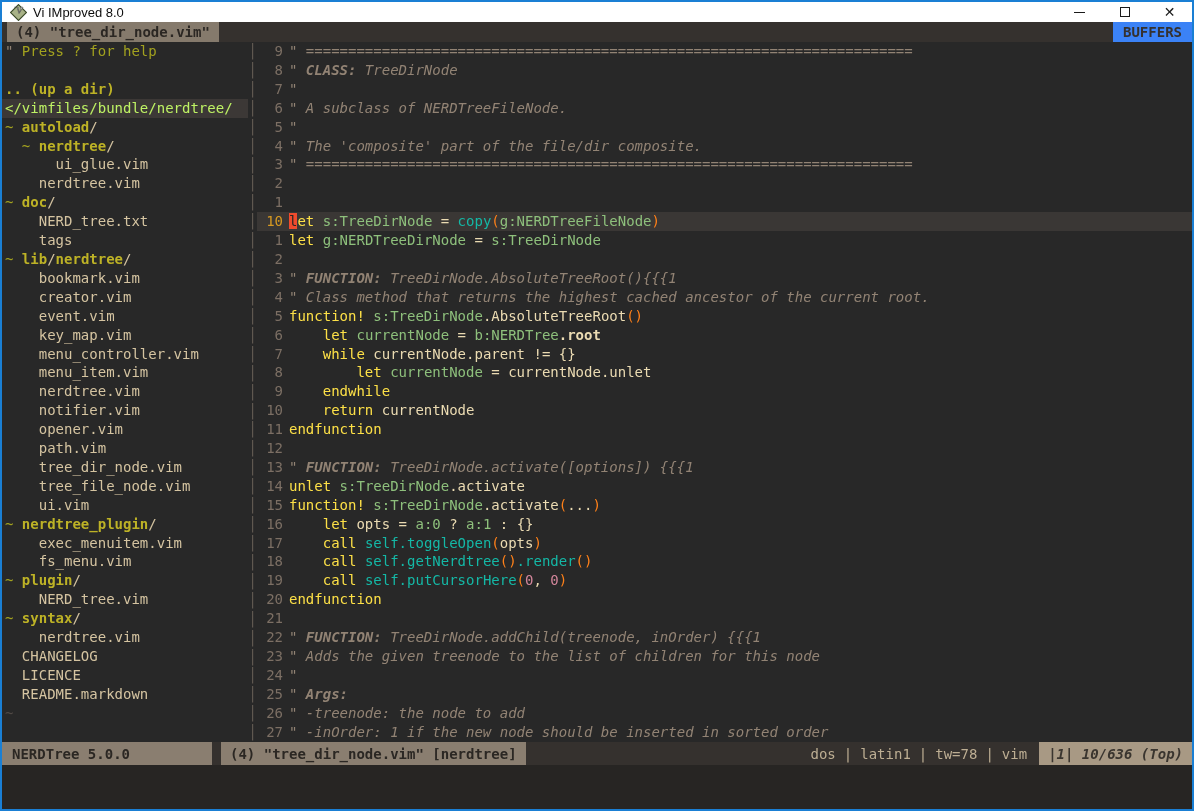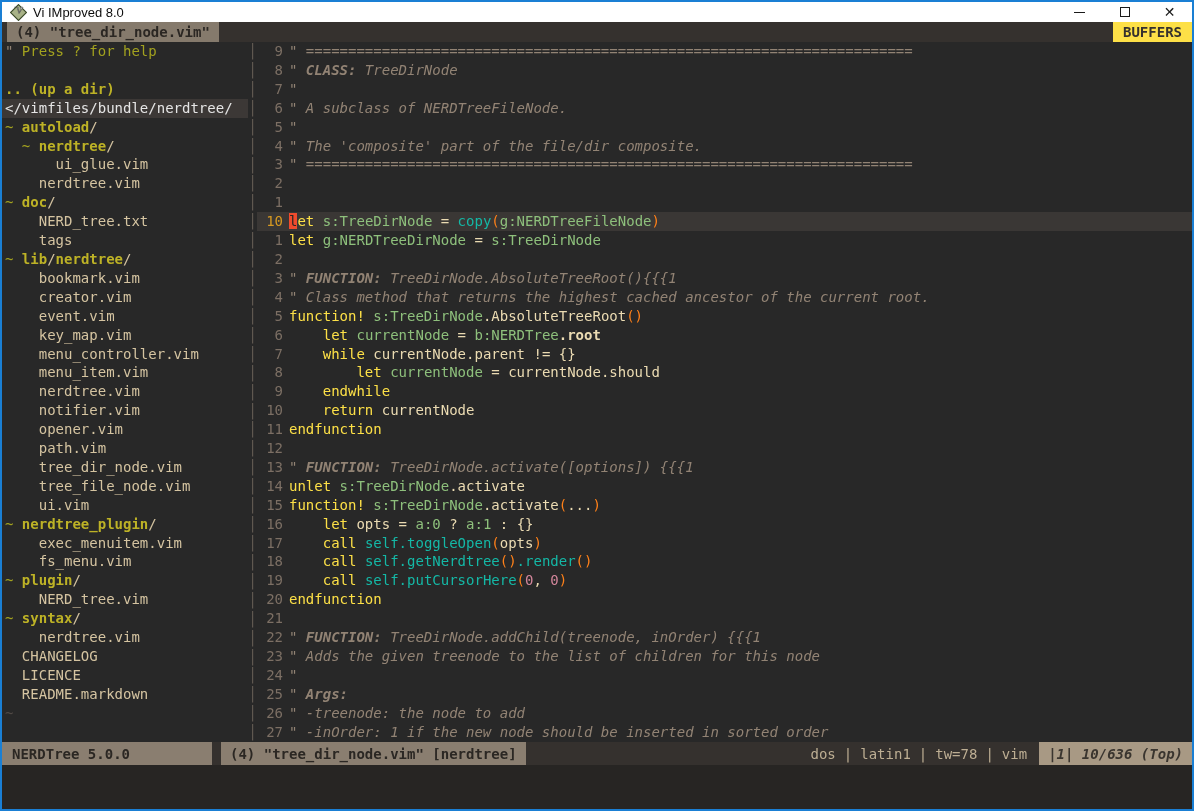--- a/index.html
+++ b/index.html
@@ -31,21 +31,21 @@
   .tabline {
     height: 20px; background: #35312e; display: flex; align-items: stretch;
     font-size: 14px; flex: 0 0 auto;
   }
   .tab.active {
     background: #857a6c; color: #2b2723; font-weight: bold;
     padding: 0 9px; margin-left: 5px; display: flex; align-items: center; white-space: pre;
   }
   .tab-fill { flex: 1; }
   .buffers {
-    background: #fde047; color: #35312e; font-weight: bold;
+    background: #3b82f6; color: #35312e; font-weight: bold;
     padding: 0 10px; display: flex; align-items: center;
   }
   
   .main { height: 700px; display: flex; flex: 0 0 auto; overflow: hidden; }
   .sidebar { width: 246px; flex: 0 0 auto; padding-left: 3px; overflow: hidden; }
   .vsep {
     width: 9px; flex: 0 0 auto; color: #645c54; text-align: center;
     white-space: pre; line-height: 18.92px; font-size: 14px; overflow: hidden; padding-left: 0;
   }
   .editor { flex: 1; overflow: hidden; }
@@ -68,21 +68,21 @@
   .fgb { color: #ebdbb2; font-weight: bold; }
   .c  { color: #928374; font-style: italic; }
   .cb { color: #928374; font-style: italic; font-weight: bold; }
   .cursor { background: #f04b2d; color: #2b2723; }
   
   .sh { color: #a2a11f; }
   .sd { color: #bdb226; font-weight: bold; }
   .st { color: #a2a11f; }
   .ss { color: #d5c4a1; }
   .sf { color: #d5c4a1; }
-  .sr { color: #e5e5e5; }
+  .sr { color: #bef264; }
   .se { color: #504945; }
   
   .statusline {
     height: 23px; flex: 0 0 auto; background: #35312e;
     display: flex; align-items: stretch; font-size: 14px; white-space: pre;
   }
   .st-tree {
     width: 210px; flex: 0 0 auto; background: #8a7e70; color: #2b2723;
     font-weight: bold; padding-left: 10px; display: flex; align-items: center;
   }
@@ -220,21 +220,21 @@
         <div class="e-row"><span class="lnum">2</span><span class="codetext"></span></div>
         <div class="e-row"><span class="lnum">1</span><span class="codetext"></span></div>
         <div class="e-row cur"><span class="lnum">10</span><span class="codetext"><span class="cursor">l</span><span class="kw">et</span><span class="fg"> </span><span class="id">s:TreeDirNode</span><span class="fg"> = </span><span class="fn">copy</span><span class="pa">(</span><span class="id">g:NERDTreeFileNode</span><span class="pa">)</span></span></div>
         <div class="e-row"><span class="lnum">1</span><span class="codetext"><span class="kw">let</span><span class="fg"> </span><span class="id">g:NERDTreeDirNode</span><span class="fg"> = </span><span class="id">s:TreeDirNode</span></span></div>
         <div class="e-row"><span class="lnum">2</span><span class="codetext"></span></div>
         <div class="e-row"><span class="lnum">3</span><span class="codetext"><span class="c">" </span><span class="cb">FUNCTION:</span><span class="c"> TreeDirNode.AbsoluteTreeRoot(){{{1</span></span></div>
         <div class="e-row"><span class="lnum">4</span><span class="codetext"><span class="c">" Class method that returns the highest cached ancestor of the current root.</span></span></div>
         <div class="e-row"><span class="lnum">5</span><span class="codetext"><span class="kw">function!</span><span class="fg"> </span><span class="id">s:TreeDirNode</span><span class="fg">.AbsoluteTreeRoot</span><span class="pa">()</span></span></div>
         <div class="e-row"><span class="lnum">6</span><span class="codetext"><span class="fg">    </span><span class="kw">let</span><span class="fg"> </span><span class="id">currentNode</span><span class="fg"> = </span><span class="id">b:NERDTree</span><span class="fgb">.root</span></span></div>
         <div class="e-row"><span class="lnum">7</span><span class="codetext"><span class="fg">    </span><span class="kw">while</span><span class="fg"> currentNode.parent != {}</span></span></div>
-        <div class="e-row"><span class="lnum">8</span><span class="codetext"><span class="fg">        </span><span class="kw">let</span><span class="fg"> </span><span class="id">currentNode</span><span class="fg"> = currentNode.should</span></span></div>
+        <div class="e-row"><span class="lnum">8</span><span class="codetext"><span class="fg">        </span><span class="kw">let</span><span class="fg"> </span><span class="id">currentNode</span><span class="fg"> = currentNode.unlet</span></span></div>
         <div class="e-row"><span class="lnum">9</span><span class="codetext"><span class="fg">    </span><span class="kw">endwhile</span></span></div>
         <div class="e-row"><span class="lnum">10</span><span class="codetext"><span class="fg">    </span><span class="kw">return</span><span class="fg"> currentNode</span></span></div>
         <div class="e-row"><span class="lnum">11</span><span class="codetext"><span class="kw">endfunction</span></span></div>
         <div class="e-row"><span class="lnum">12</span><span class="codetext"></span></div>
         <div class="e-row"><span class="lnum">13</span><span class="codetext"><span class="c">" </span><span class="cb">FUNCTION:</span><span class="c"> TreeDirNode.activate([options]) {{{1</span></span></div>
         <div class="e-row"><span class="lnum">14</span><span class="codetext"><span class="kw">unlet</span><span class="fg"> </span><span class="id">s:TreeDirNode</span><span class="fg">.activate</span></span></div>
         <div class="e-row"><span class="lnum">15</span><span class="codetext"><span class="kw">function!</span><span class="fg"> </span><span class="id">s:TreeDirNode</span><span class="fg">.activate</span><span class="pa">(</span><span class="fg">...</span><span class="pa">)</span></span></div>
         <div class="e-row"><span class="lnum">16</span><span class="codetext"><span class="fg">    </span><span class="kw">let</span><span class="fg"> opts = </span><span class="id">a:0</span><span class="fg"> ? </span><span class="id">a:1</span><span class="fg"> : {}</span></span></div>
         <div class="e-row"><span class="lnum">17</span><span class="codetext"><span class="fg">    </span><span class="kw">call</span><span class="fg"> </span><span class="fn">self.toggleOpen</span><span class="pa">(</span><span class="fg">opts</span><span class="pa">)</span></span></div>
         <div class="e-row"><span class="lnum">18</span><span class="codetext"><span class="fg">    </span><span class="kw">call</span><span class="fg"> </span><span class="fn">self.getNerdtree</span><span class="pa">()</span><span class="fn">.render</span><span class="pa">()</span></span></div>

